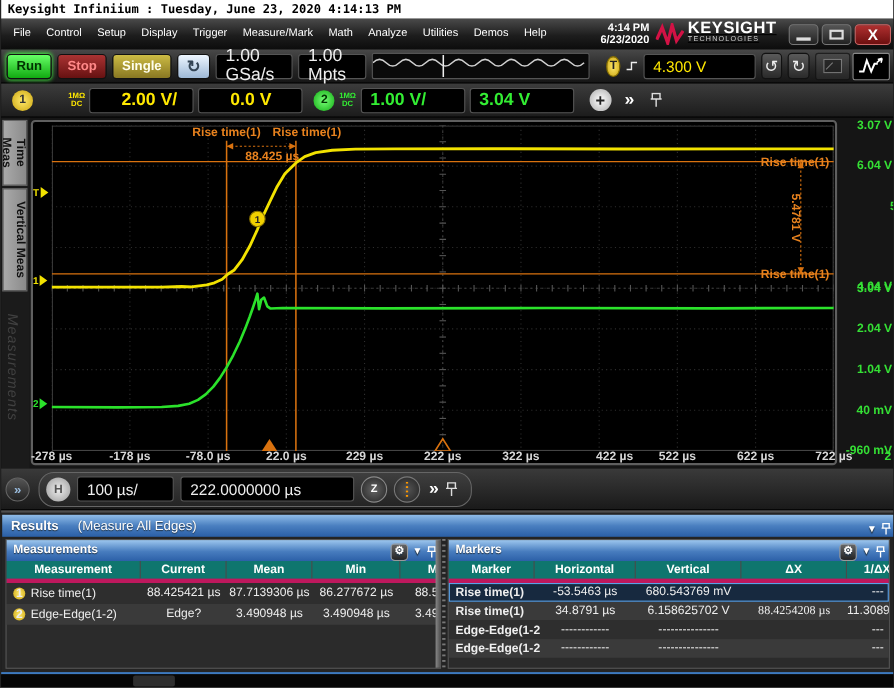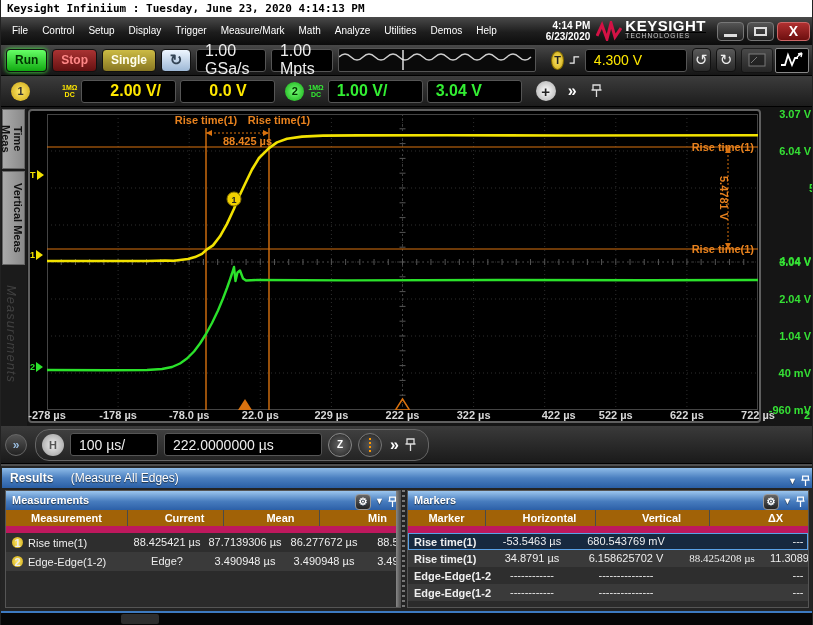--- a/index.html
+++ b/index.html
@@ -90,21 +90,21 @@
     color:#fff;font-size:12px;line-height:20px;padding-left:8px;text-shadow:0 1px 1px #234;}
   .res-title b{font-weight:bold;margin-right:14px;}
   .panel{position:absolute;top:24px;bottom:3px;background:#2b2b2b;border:1px solid #555;}
   .panel-head{height:19px;background:linear-gradient(#9cc6ee,#477cbe 55%,#2c60a8);color:#fff;font-size:11px;font-weight:bold;
     line-height:19px;padding-left:6px;position:relative;text-shadow:0 1px 1px #234;}
   .head-icons{position:absolute;right:3px;top:1px;display:flex;align-items:center;gap:4px;}
   .gearbox{width:16px;height:16px;border-radius:4px;background:linear-gradient(#666,#222);border:1px solid #999;color:#fff;
     font-size:10px;display:flex;align-items:center;justify-content:center;}
   .ddown{color:#fff;font-size:9px;}
   .thead,.trow{display:flex;overflow:hidden;}
-  .thead{background:#a16207;border-bottom:7px solid #be185d;gap:18px;}
+  .thead{background:#0f766e;border-bottom:4px solid #be185d;}
   .thead span{color:#fff;font-size:11px;font-weight:bold;line-height:16px;text-align:center;border-right:1px solid #4a4a4a;flex:none;}
   .trow span{color:#eee;font-size:11px;line-height:18px;text-align:center;flex:none;white-space:nowrap;}
   .trow:nth-child(odd){background:#2e2e2e;}
   .trow:nth-child(even){background:#3a3a3a;}
   .cell-name{display:flex;align-items:center;text-align:left !important;padding-left:6px;gap:5px;}
   .badge{width:11px;height:11px;border-radius:50%;background:radial-gradient(#ffe96a,#c9a310);color:#222;font-size:8px;font-weight:bold;
     display:flex;align-items:center;justify-content:center;flex:none;}
   .mk-name{color:#e8871e !important;font-weight:bold;}
   .mrow-sel{outline:1px solid #5aa2e8;outline-offset:-1px;background:#17293f !important;}
   .grip{position:absolute;left:401px;top:24px;bottom:3px;width:3px;background-image:linear-gradient(#777 2px,transparent 2px);background-size:2px 5px;}

